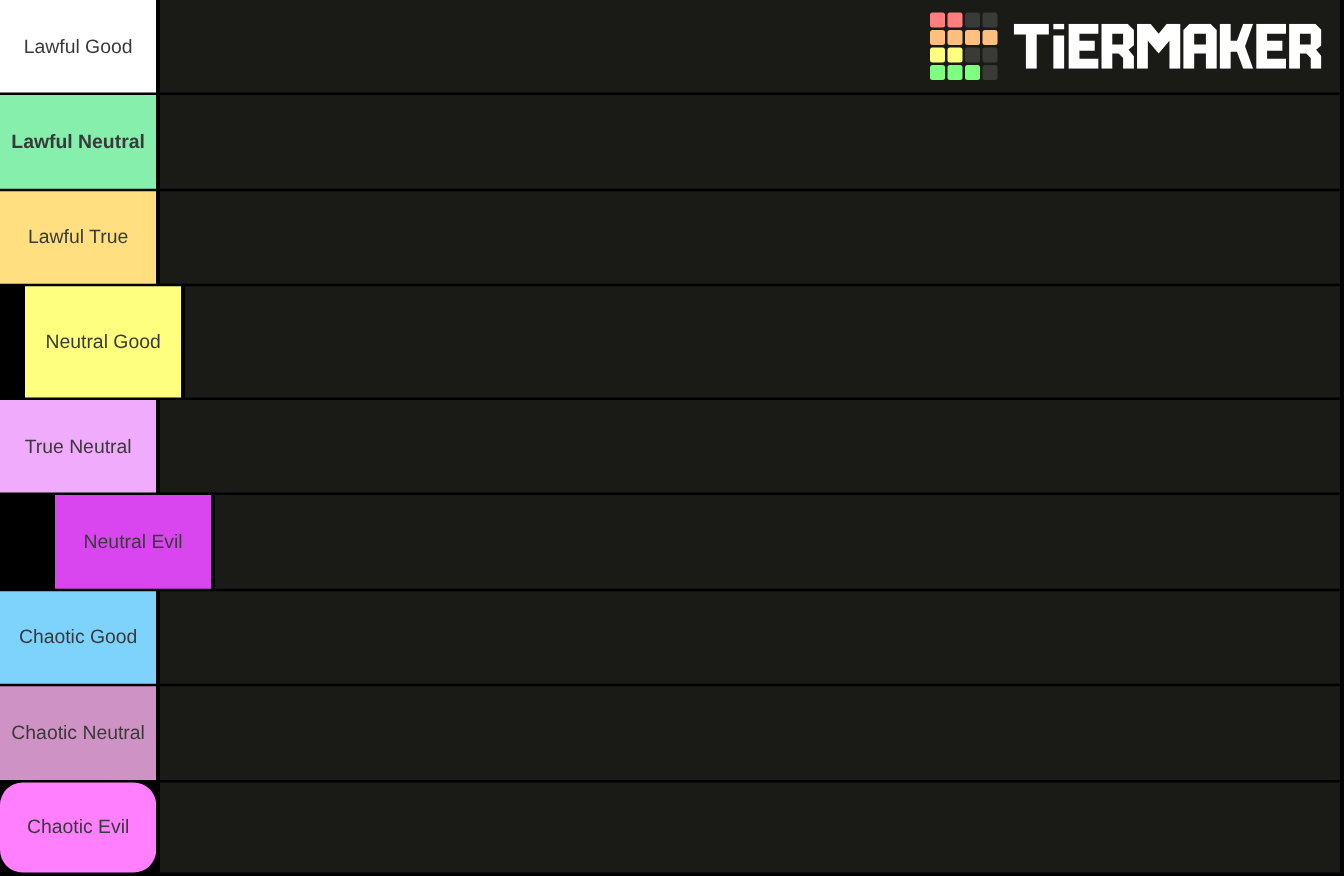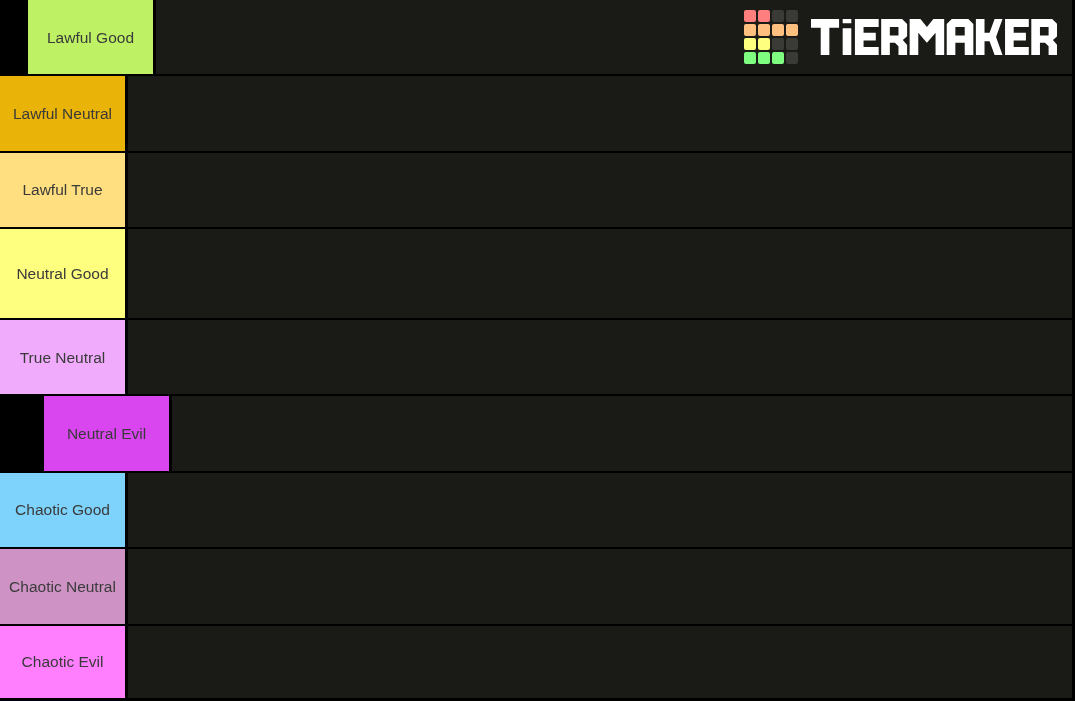--- a/index.html
+++ b/index.html
@@ -90,21 +90,21 @@
     align-items: center;
     height: 40px;
   }
   .logo-word svg { display: block; height: 36px; width: auto; }
 </style>
 </head>
 <body>
 
 <div id="tierlist">
     <div class="tier-row" style="height: 78px;">
-      <div class="tier-label" style="background: #bef264; margin-left: 28px;">Lawful Good</div>
+      <div class="tier-label" style="background: #ffffff;">Lawful Good</div>
       <div class="tier-dropzone">
         <div class="logo-wrap">
           <div class="logo-grid">
             <div class="logo-cell" style="background: rgb(255, 127, 127);"></div>
             <div class="logo-cell" style="background: rgb(255, 127, 127);"></div>
             <div class="logo-cell" style="background: rgb(58, 58, 54);"></div>
             <div class="logo-cell" style="background: rgb(58, 58, 54);"></div>
             <div class="logo-cell" style="background: rgb(255, 191, 127);"></div>
             <div class="logo-cell" style="background: rgb(255, 191, 127);"></div>
             <div class="logo-cell" style="background: rgb(255, 191, 127);"></div>
@@ -128,44 +128,44 @@
               <path transform="translate(377,0)" d="M14 0 H60 L74 14 V100 H50 V66 H24 V100 H0 V14 Z M24 22 V46 H50 V22 Z"></path>
               <path transform="translate(458,0)" d="M0 0 H24 V38 H38 L52 0 H74 L56 50 L74 100 H52 L38 62 H24 V100 H0 Z"></path>
               <path transform="translate(539,0)" d="M0 0 H66 V22 H24 V38 H58 V60 H24 V78 H66 V100 H0 Z"></path>
               <path transform="translate(612,0)" d="M0 0 H58 L72 14 V48 L60 58 L72 72 V100 H48 V76 L38 66 H24 V100 H0 Z M24 22 V46 H48 V22 Z"></path>
             </svg>
           </div>
         </div>
       </div>
     </div>
     <div class="tier-row" style="height: 78px;">
-      <div class="tier-label" style="background: #eab308;">Lawful Neutral</div>
+      <div class="tier-label" style="background: #86efac; font-weight: bold;">Lawful Neutral</div>
       <div class="tier-dropzone"></div>
     </div>
     <div class="tier-row" style="height: 78px;">
       <div class="tier-label" style="background: rgb(255, 223, 127);">Lawful True</div>
       <div class="tier-dropzone"></div>
     </div>
-    <div class="tier-row" style="height: 93px;">
+    <div class="tier-row" style="height: 93px; padding-left: 20px;">
       <div class="tier-label" style="background: rgb(255, 255, 127);">Neutral Good</div>
       <div class="tier-dropzone"></div>
     </div>
     <div class="tier-row" style="height: 78px;">
       <div class="tier-label" style="background: #f0abfc;">True Neutral</div>
       <div class="tier-dropzone"></div>
     </div>
     <div class="tier-row" style="height: 78px;">
       <div class="tier-label" style="background: #d946ef; margin-left: 44px;">Neutral Evil</div>
       <div class="tier-dropzone"></div>
     </div>
     <div class="tier-row" style="height: 78px;">
       <div class="tier-label" style="background: #7dd3fc;">Chaotic Good</div>
       <div class="tier-dropzone"></div>
     </div>
     <div class="tier-row" style="height: 78px;">
       <div class="tier-label" style="background: rgb(206, 147, 196);">Chaotic Neutral</div>
       <div class="tier-dropzone"></div>
     </div>
     <div class="tier-row" style="height: 77px;">
-      <div class="tier-label" style="background: rgb(255, 127, 255);">Chaotic Evil</div>
+      <div class="tier-label" style="background: rgb(255, 127, 255); border-radius: 18px;">Chaotic Evil</div>
       <div class="tier-dropzone"></div>
     </div>
   </div>
 
 </body></html>

